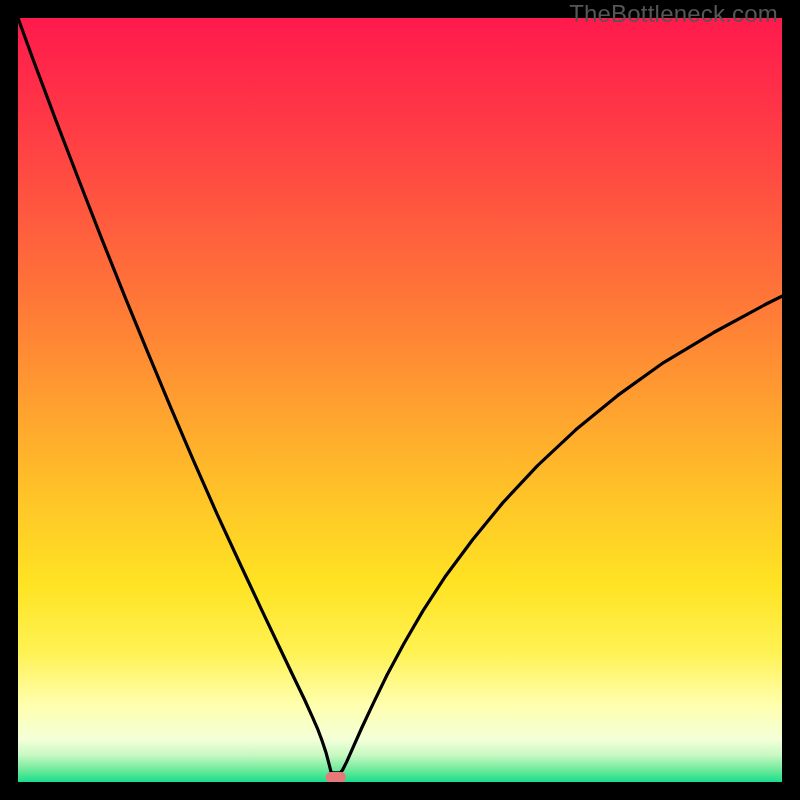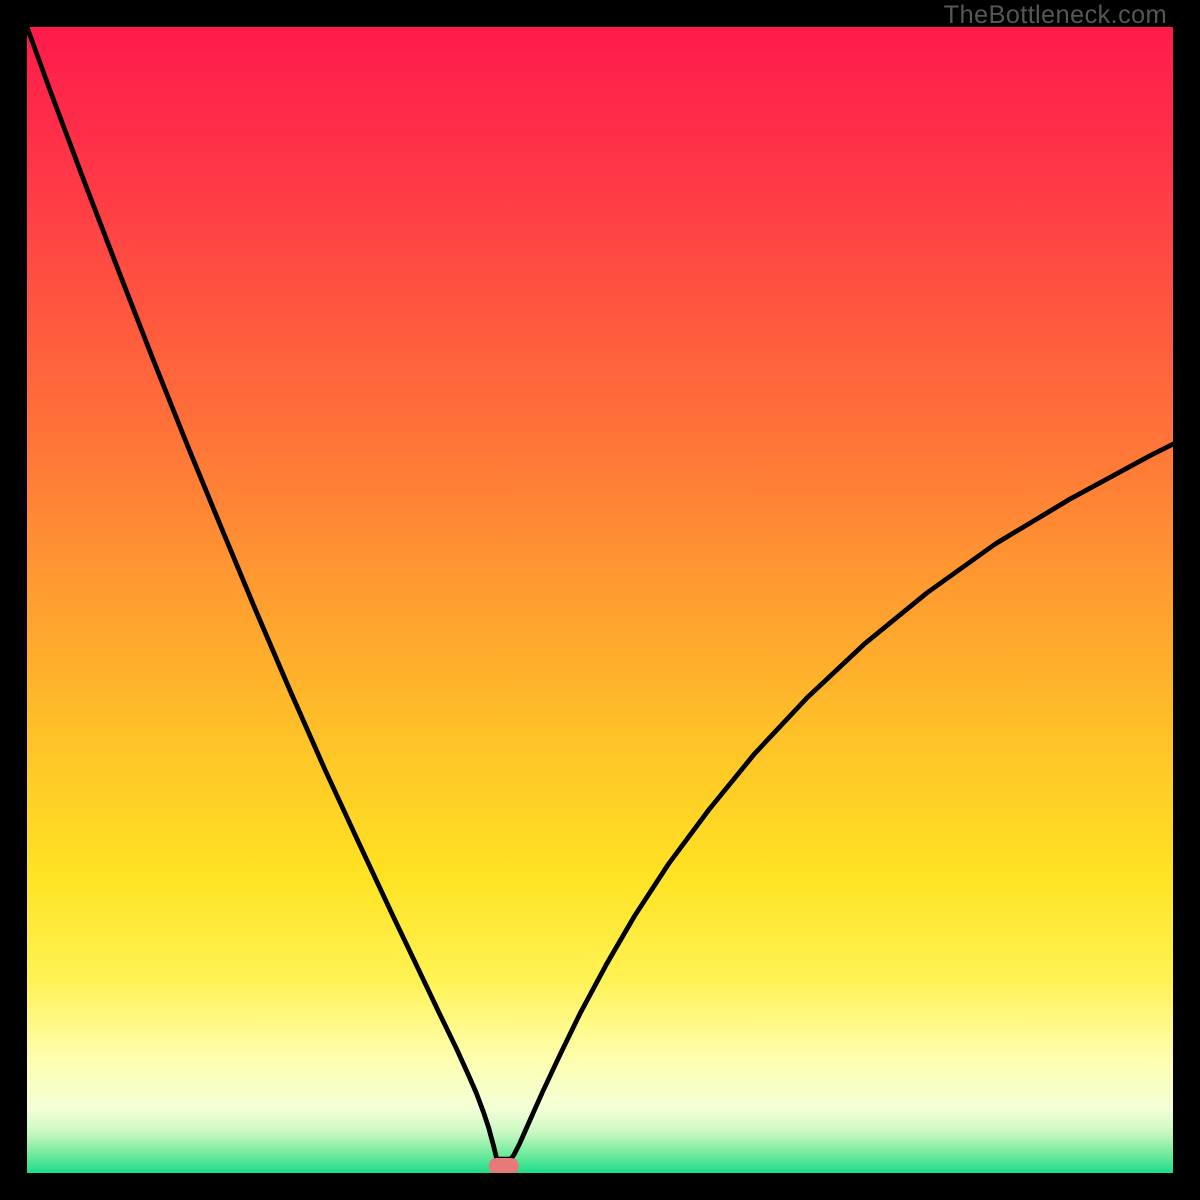--- a/index.html
+++ b/index.html
@@ -23,21 +23,21 @@
     left: 0;
     top: 0;
     width: 764px;
     height: 764px;
   }
   .watermark {
     position: absolute;
     top: 0;
     right: 22px;
     font-family: Arial, Helvetica, sans-serif;
-    font-size: 17px;
+    font-size: 24px;
     font-weight: 500;
     color: #565656;
     letter-spacing: 0.2px;
     z-index: 30;
   }
   svg {
     display: block;
   }
 </style>
 </head>

